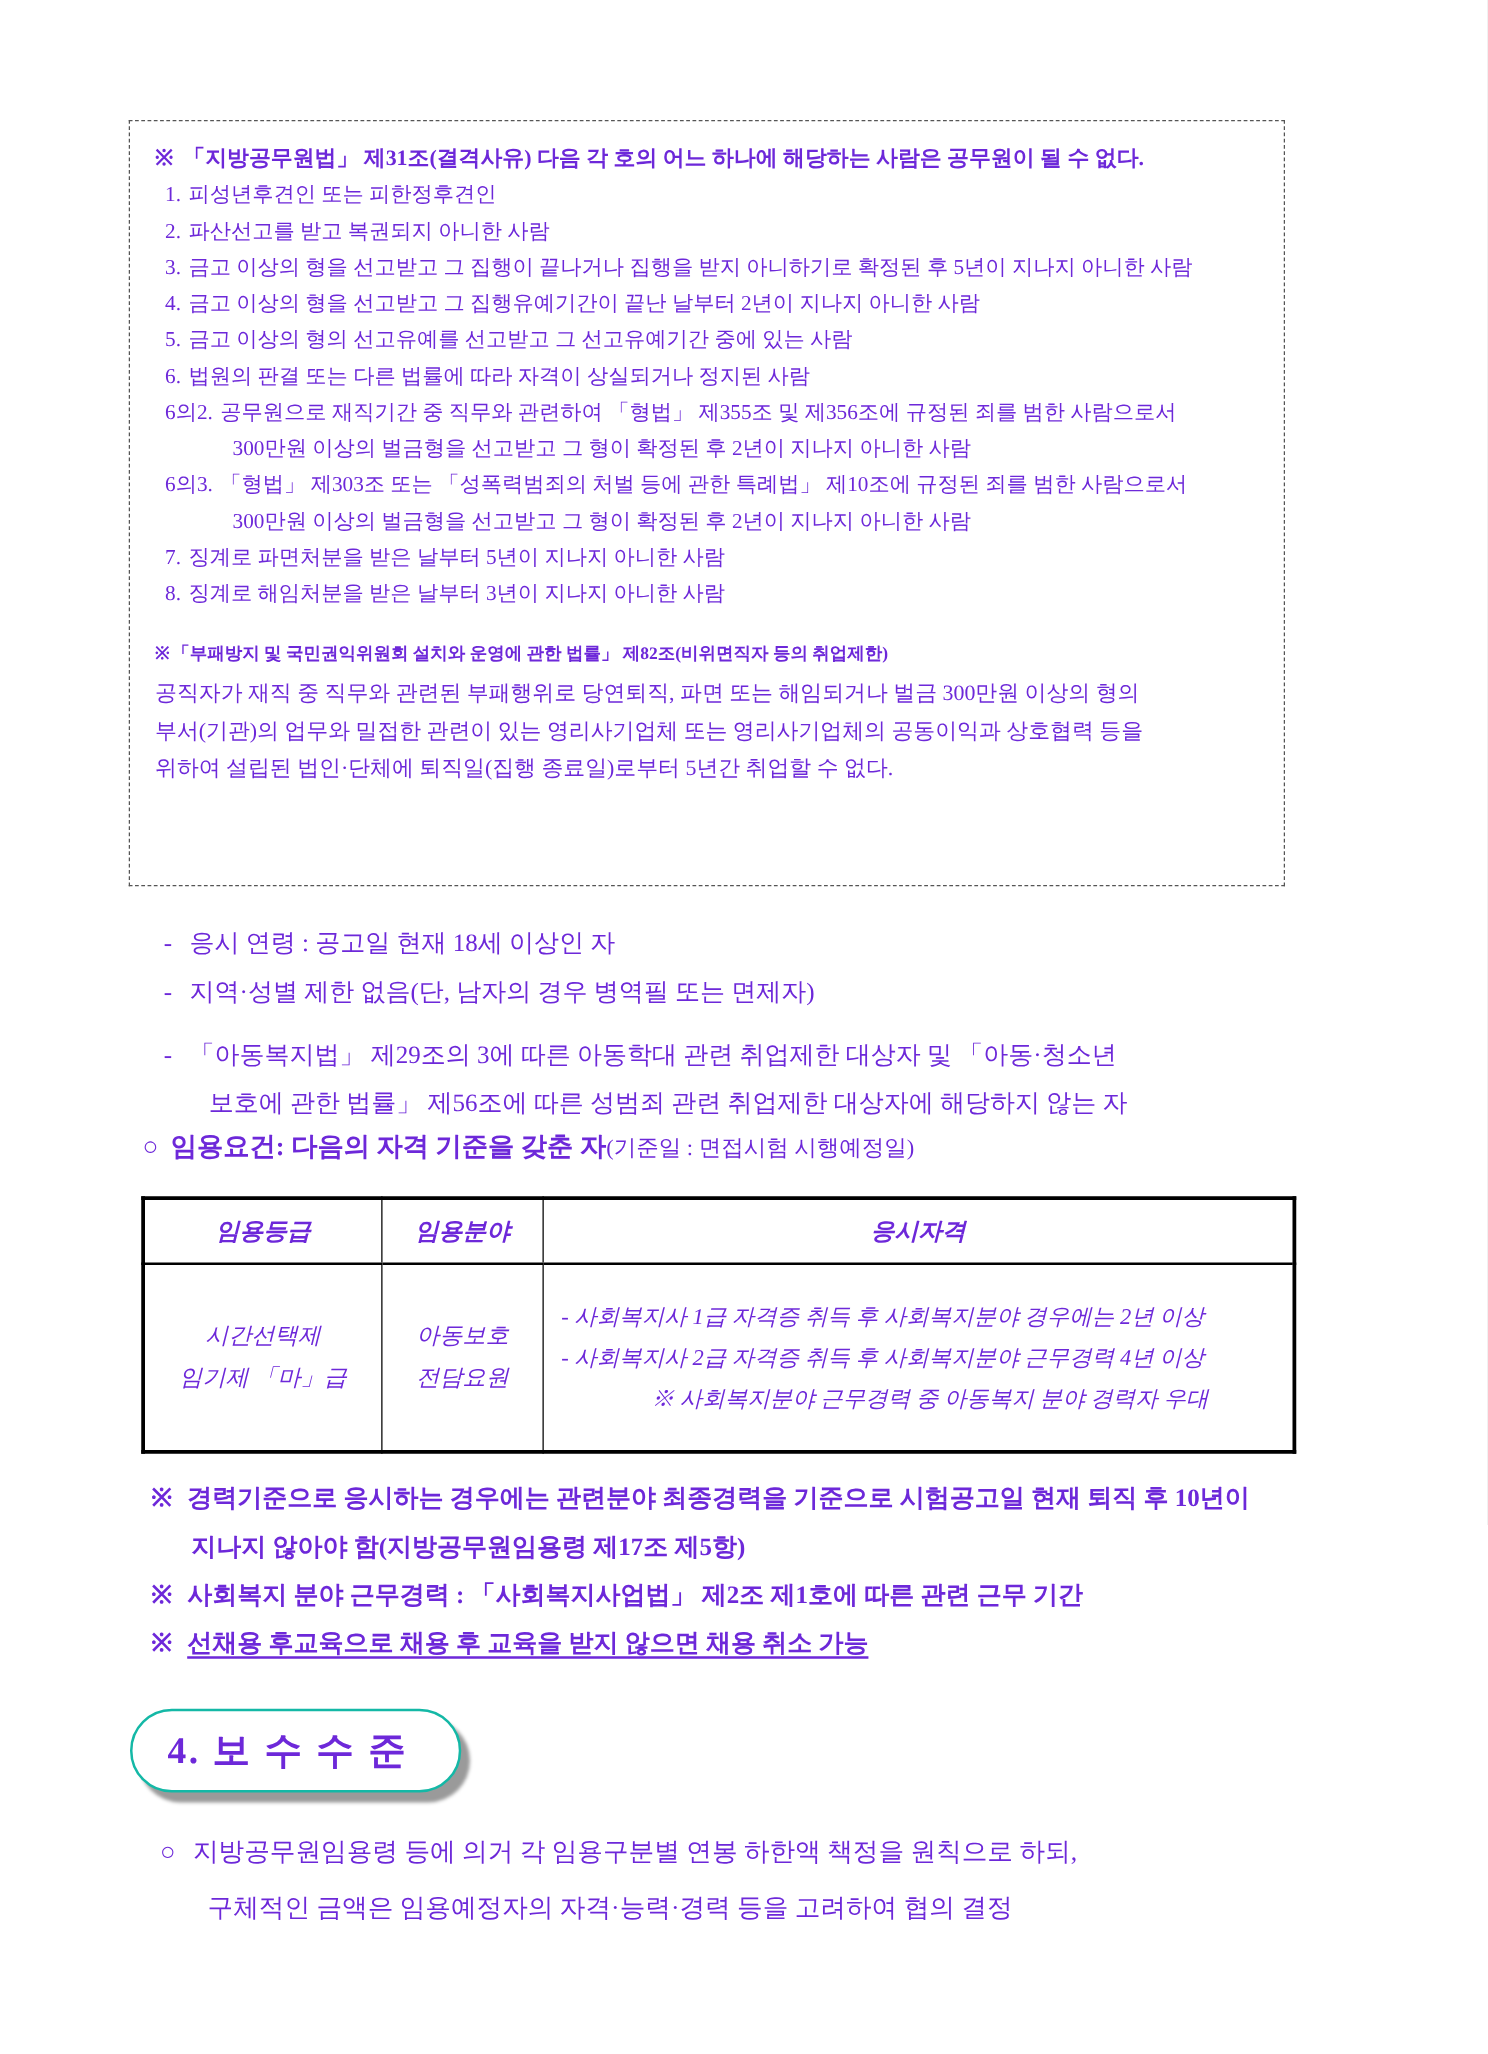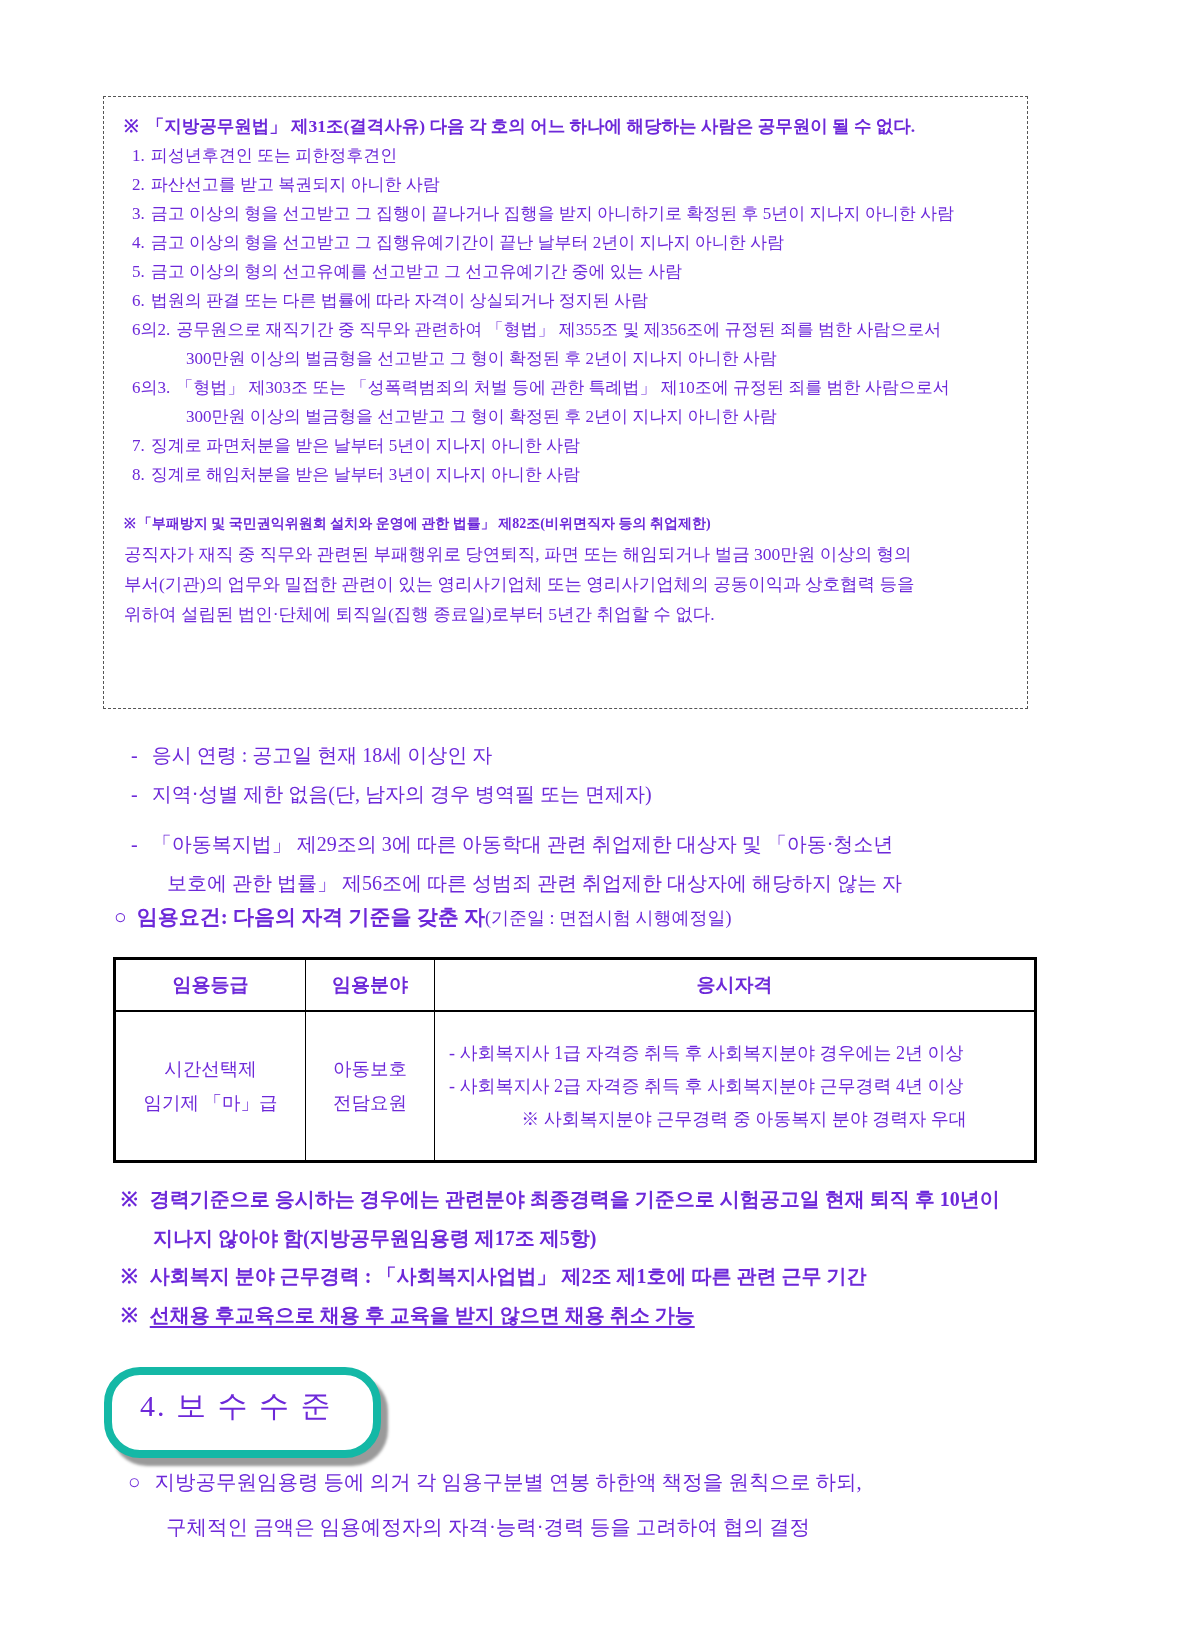--- a/index.html
+++ b/index.html
@@ -36,20 +36,21 @@
   .appointment { position:absolute; left:114px; top:903px; white-space:nowrap; }
   .appointment .bullet { font-size:21px; font-weight:bold; margin-right:10px; }
   .appointment .ttl { font-size:21px; font-weight:bold; }
   .appointment .nt { font-size:18px; font-weight:normal; }
 
   
   .qtable {
     position:absolute; left:113px; top:957px; width:921px;
     border-collapse:collapse; table-layout:fixed;
     border:3px solid #000;
+    font-style:italic;
   }
   .qtable th {
     height:48px; font-size:19px; font-weight:bold; text-align:center;
     border:1px solid #000; border-bottom:2px solid #000; background:#fff;
   }
   .qtable td { border:1px solid #000; height:146px; vertical-align:middle; }
   .td-center { text-align:center; font-size:18.5px; line-height:34px; }
   .td-qual { font-size:18px; line-height:33px; padding-left:14px; }
   .td-qual .q-line { white-space:nowrap; }
   .td-qual .q-line.star { padding-left:6px;text-align:center; }
@@ -59,23 +60,23 @@
   .notes { position:absolute; left:121px; top:1180px; width:1010px; }
   .note-line { font-size:20px; font-weight:bold; line-height:38.5px; white-space:nowrap; }
   .note-line .mk { margin-right:12px; }
   .note-cont { padding-left:32px; }
   .u { text-decoration:underline; text-underline-offset:4px; }
 
   
   .badge {
     position:absolute; left:104px; top:1367px;
     display:inline-block; box-sizing:border-box;
-    border:8px solid #14b8a6; border-radius:36px; background:#fff;
-    padding:11px 40px 23px 28px;
-    font-size:30px; font-weight:normal; letter-spacing:2px; white-space:nowrap;
+    border:2px solid #14b8a6; border-radius:36px; background:#fff;
+    padding:11px 40px 11px 28px;
+    font-size:30px; font-weight:bold; letter-spacing:2px; white-space:nowrap;
     box-shadow:7px 8px 3px #9a9a9a;
   }
 
   
   .salary { position:absolute; left:128px; top:1460px; width:1000px; }
   .salary-line { font-size:20.5px; line-height:45px; white-space:nowrap; }
   .salary-line .bullet { margin-right:14px; }
   .salary-cont { padding-left:38px; }
 </style>
 </head>

